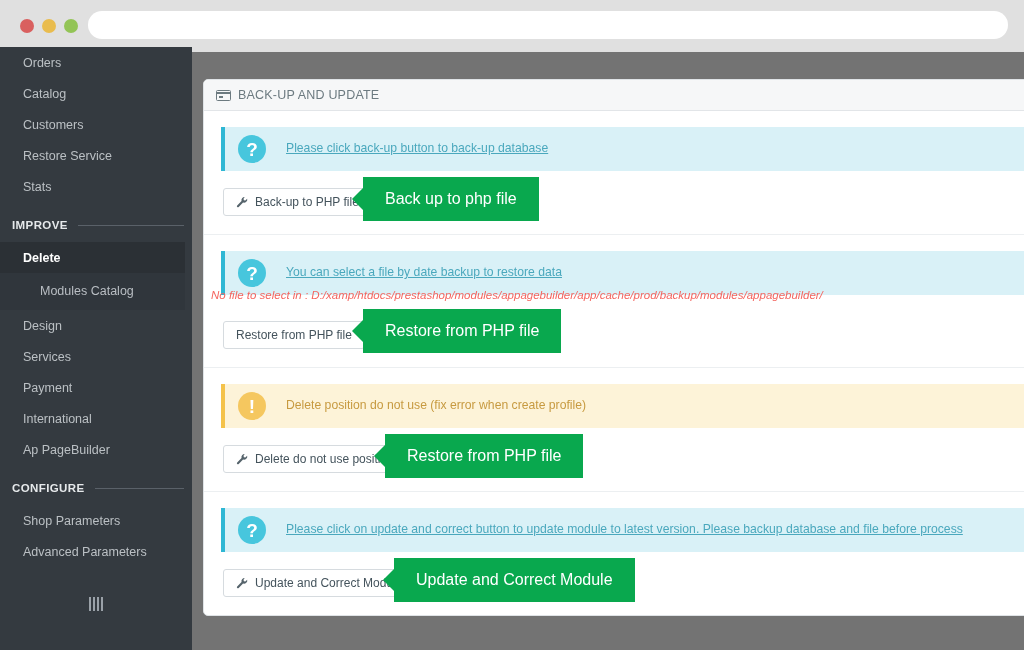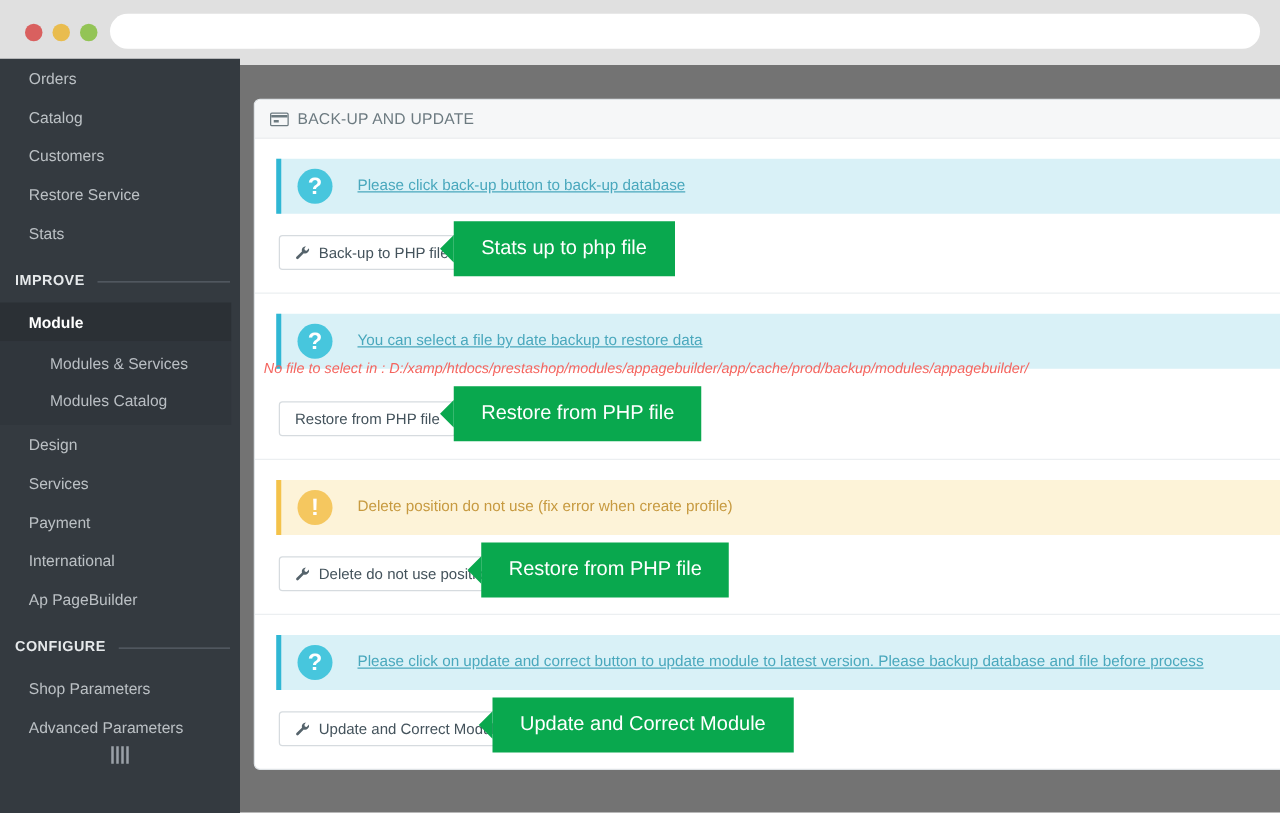--- a/index.html
+++ b/index.html
@@ -280,27 +280,24 @@
       <span>Stats</span>
     </div>
   </div>
 
   <div class="nav-section">
     <span class="sec-label">IMPROVE</span>
     <span class="sec-line"></span>
   </div>
 
   <div class="nav-item active">
-    <span>Module</span>
+    <span>Delete</span>
   </div>
 
   <div class="submenu">
-    <div class="nav-item">
-      <span>Modules &amp; Services</span>
-    </div>
     <div class="nav-item">
       <span>Modules Catalog</span>
     </div>
   </div>
 
   <div>
     <div class="nav-item">
       <span>Design</span>
     </div>
     <div class="nav-item">
@@ -357,21 +354,21 @@
       <div class="action-row">
         <button class="btn">
           <span class="wrench">
             <svg viewBox="0 0 16 16" width="12" height="12">
                 <path fill="#55636b" d="M11.6 1.2a4.4 4.4 0 0 0-4.2 5.6L1.6 12.6a1.4 1.4 0 0 0 2 2l5.8-5.8a4.4 4.4 0 0 0 5.5-5.3l-2.5 2.5-1.9-.5-.5-1.9z"></path>
               </svg>
           </span>
           <span>Back-up to PHP file</span>
         </button>
         <div class="callout" style="left:159px; top:6px;">
-          <span>Stats up to php file</span>
+          <span>Back up to php file</span>
         </div>
       </div>
     </div>
 
     <div class="section">
       <div class="alert alert-info">
         <span class="alert-ico">?</span>
         <span class="alert-text">You can select a file by date backup to restore data</span>
       </div>
       <div class="action-row" style="padding-top:26px;">

